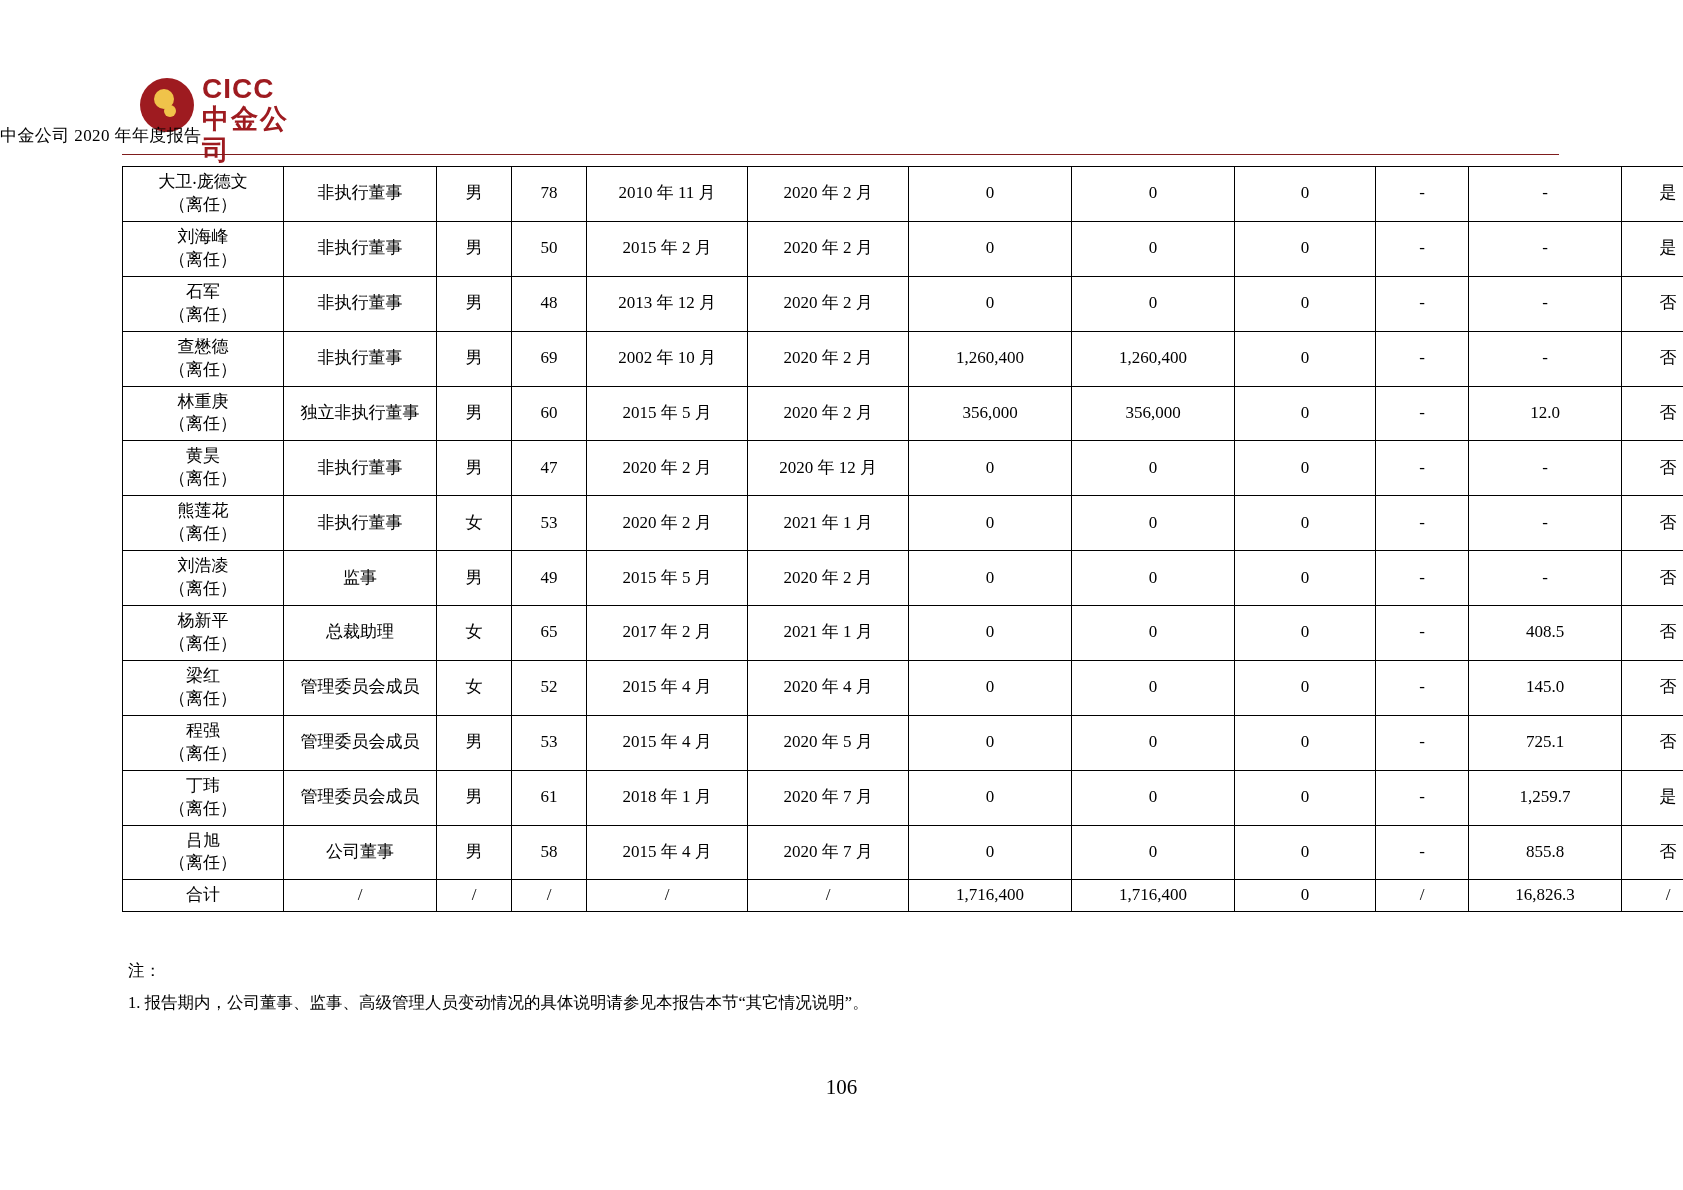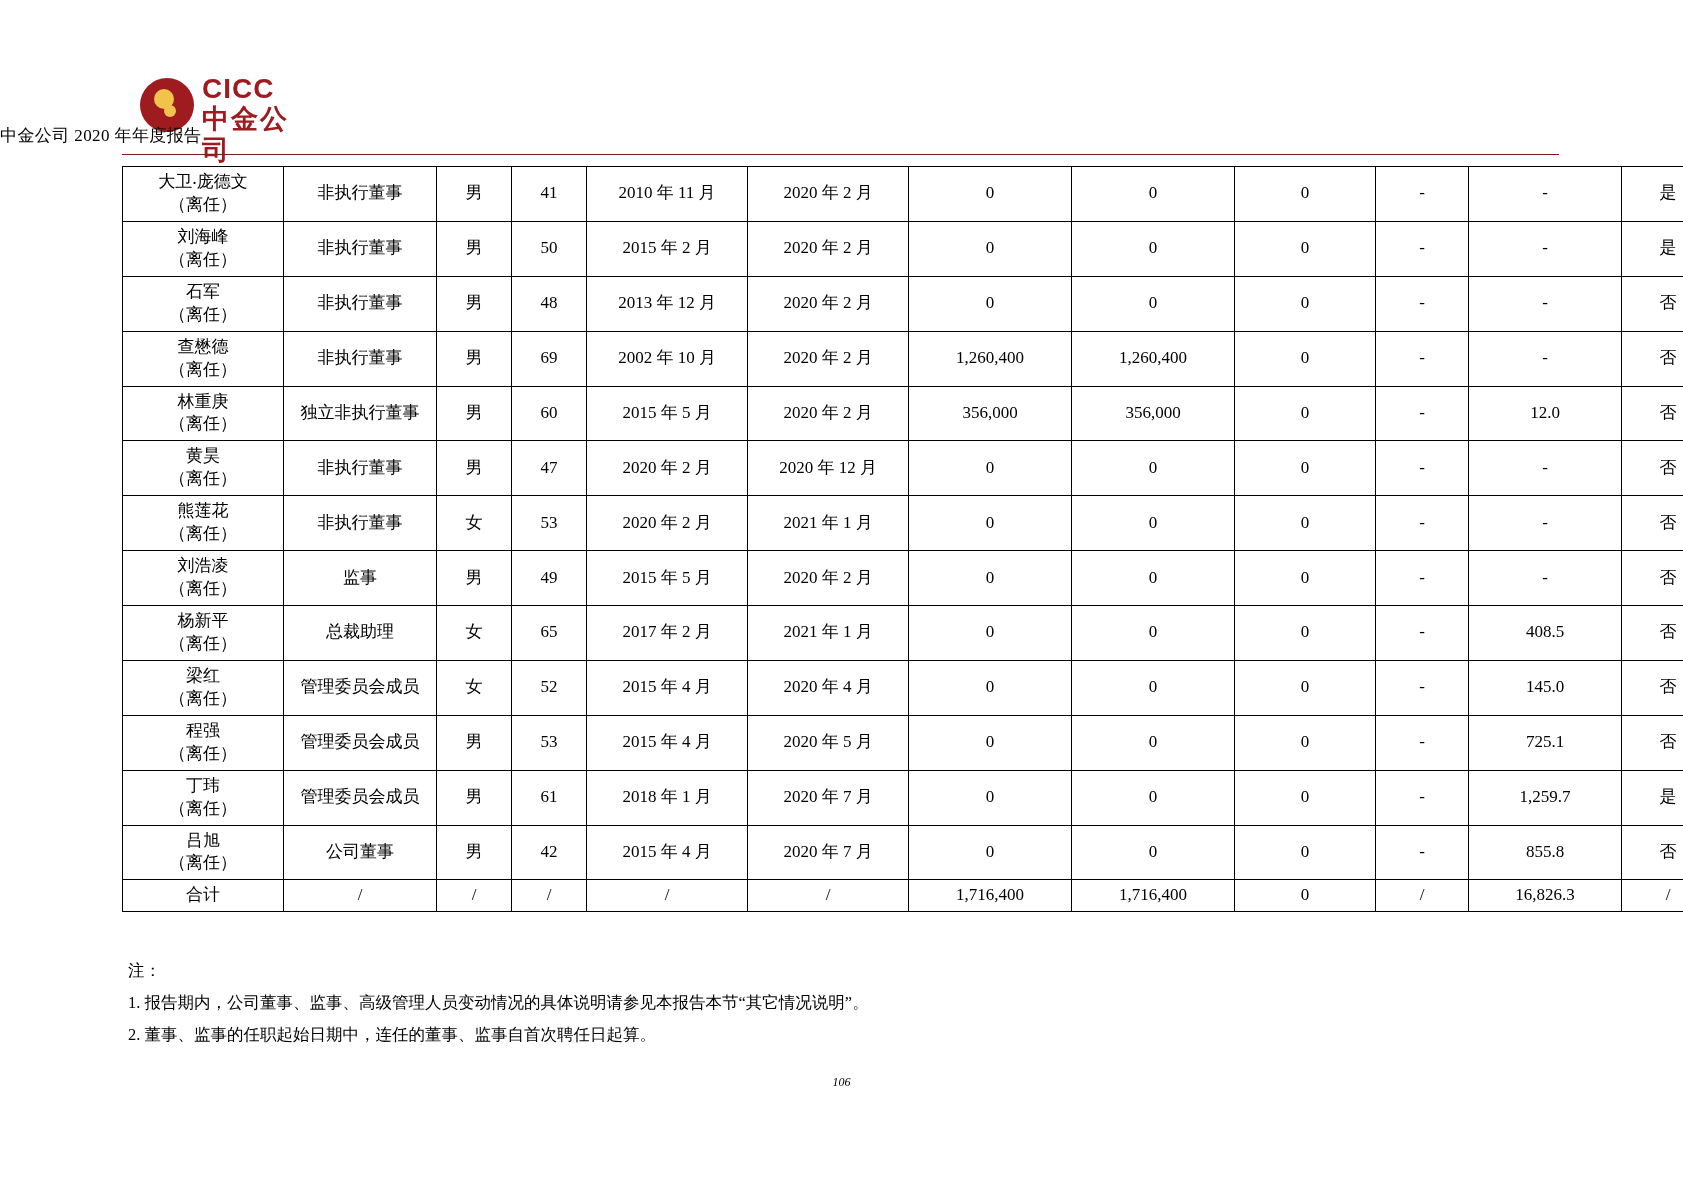--- a/index.html
+++ b/index.html
@@ -141,22 +141,21 @@
   }
   .notes div { white-space: nowrap; }
 
   
   .page-number {
     position: absolute;
     left: 0;
     top: 1075px;
     width: 1683px;
     text-align: center;
-    font-size: 12px;
-    font-style: italic;
+    font-size: 21px;
   }
 </style>
 </head>
 <body>
 
 <div class="page">
 
   <div class="header">
     <div class="logo">
       <div class="logo-mark"></div>
@@ -173,21 +172,21 @@
     <table class="board">
       <tbody>
 
         <tr>
           <td class="name">
             <span class="cellline">大卫‧庞德文</span>
             <span class="cellline">（离任）</span>
           </td>
           <td class="title">非执行董事</td>
           <td class="gender">男</td>
-          <td class="age">41</td>
+          <td class="age">78</td>
           <td class="start">2010 年 11 月</td>
           <td class="end">2020 年 2 月</td>
           <td class="num">0</td>
           <td class="num2">0</td>
           <td class="num3">0</td>
           <td class="dash">-</td>
           <td class="pay">-</td>
           <td class="last">是</td>
         </tr>
 
@@ -389,21 +388,21 @@
           <td class="last">是</td>
         </tr>
 
         <tr>
           <td class="name">
             <span class="cellline">吕旭</span>
             <span class="cellline">（离任）</span>
           </td>
           <td class="title">公司董事</td>
           <td class="gender">男</td>
-          <td class="age">42</td>
+          <td class="age">58</td>
           <td class="start">2015 年 4 月</td>
           <td class="end">2020 年 7 月</td>
           <td class="num">0</td>
           <td class="num2">0</td>
           <td class="num3">0</td>
           <td class="dash">-</td>
           <td class="pay">855.8</td>
           <td class="last">否</td>
         </tr>
 
@@ -422,18 +421,17 @@
           <td class="last">/</td>
         </tr>
 
       </tbody>
     </table>
   </div>
 
   <div class="notes">
     <div>注：</div>
     <div>1. 报告期内，公司董事、监事、高级管理人员变动情况的具体说明请参见本报告本节“其它情况说明”。</div>
-    <div>2. 董事、监事的任职起始日期中，连任的董事、监事自首次聘任日起算。</div>
   </div>
 
   <div class="page-number">106</div>
 
 </div>
 
 </body></html>

